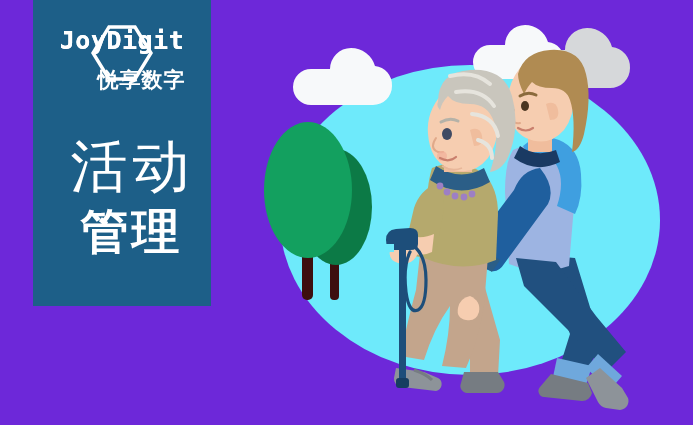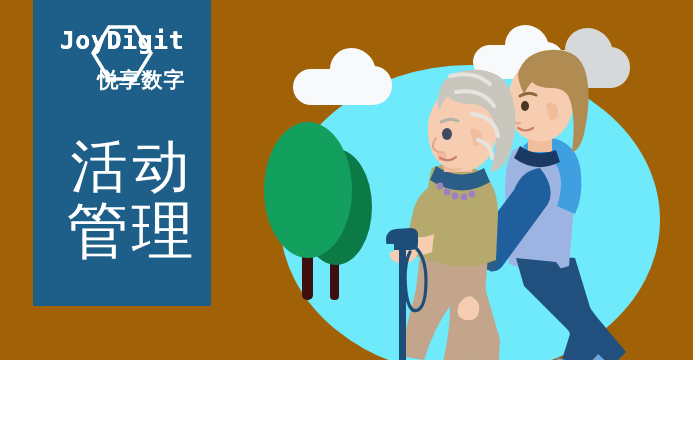--- a/index.html
+++ b/index.html
@@ -3,24 +3,24 @@
 <meta charset="utf-8">
 <style>
   html, body {
     margin: 0;
     padding: 0;
     background: #ffffff;
   }
   #canvas {
     position: relative;
     width: 693px;
-    height: 360px;
+    height: 425px;
     overflow: hidden;
     font-family: "Liberation Sans", sans-serif;
-    background: #a16207;
+    background: #6d28d9;
   }
   .layer { position: absolute; top: 0; left: 0; width: 693px; height: 431px; }
 
   
   #title-panel {
     position: absolute;
     left: 33px;
     top: 0px;
     width: 178px;
     height: 306px;
@@ -78,23 +78,23 @@
   #panel-title .line1 {
     display: block;
     font-size: 57px;
     line-height: 64px;
     font-weight: normal;
     letter-spacing: 5px;
     text-indent: 5px;
   }
   #panel-title .line2 {
     display: block;
-    font-size: 62px;
+    font-size: 48px;
     line-height: 66px;
-    font-weight: normal;
+    font-weight: bold;
     letter-spacing: 3px;
     text-indent: 3px;
   }
 
   
   #illustration { z-index: 10; }
 </style>
 </head>
 <body>
 

